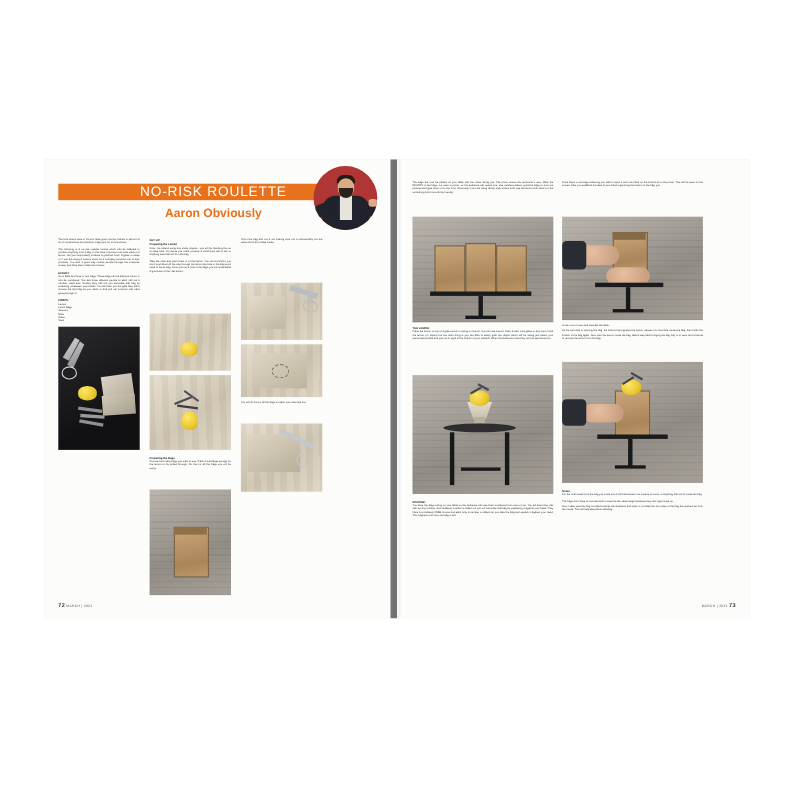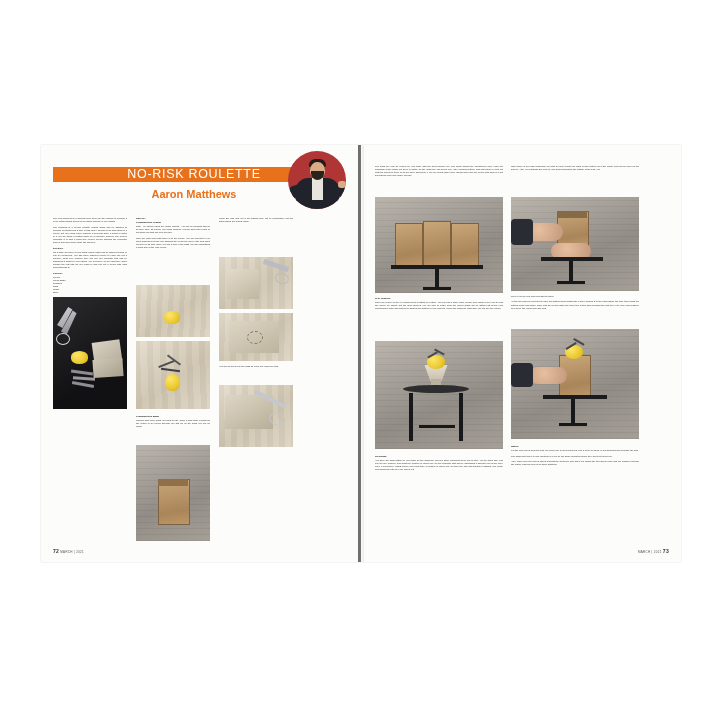--- a/index.html
+++ b/index.html
@@ -28,21 +28,21 @@
     box-shadow: 0 0 1px rgba(0,0,0,0.25);
     display: flex;
   }
   .page {
     position: relative;
     width: 320px;
     height: 417px;
     background: #fcfcfa;
     box-sizing: border-box;
   }
-  .page.left { border-right: 3px solid #737373; }
+  .page.left { border-right: 6px solid #737373; }
   .gutter-shadow {
     position: absolute;
     left: 317px; top: 0;
     width: 6px; height: 417px;
     background: linear-gradient(to right, rgba(0,0,0,0.07), rgba(0,0,0,0.0) 45%, rgba(0,0,0,0.07));
     pointer-events: none;
   }
 
   
   .title-bar {
@@ -206,21 +206,21 @@
 </head>
 <body>
 
 <div class="page-wrap">
   <div class="spread">
 
     <div class="page left">
 
       <div class="title-bar"></div>
       <div class="article-title">NO-RISK ROULETTE</div>
-      <div class="author">Aaron Matthews</div>
+      <div class="author">Aaron Obviously</div>
 
       <div class="author-photo">
         <div class="body"></div>
         <div class="shirt"></div>
         <div class="arm-l"></div>
         <div class="arm-r"></div>
         <div class="hand"></div>
         <div class="hair"></div>
         <div class="head"></div>
         <div class="beard"></div>

